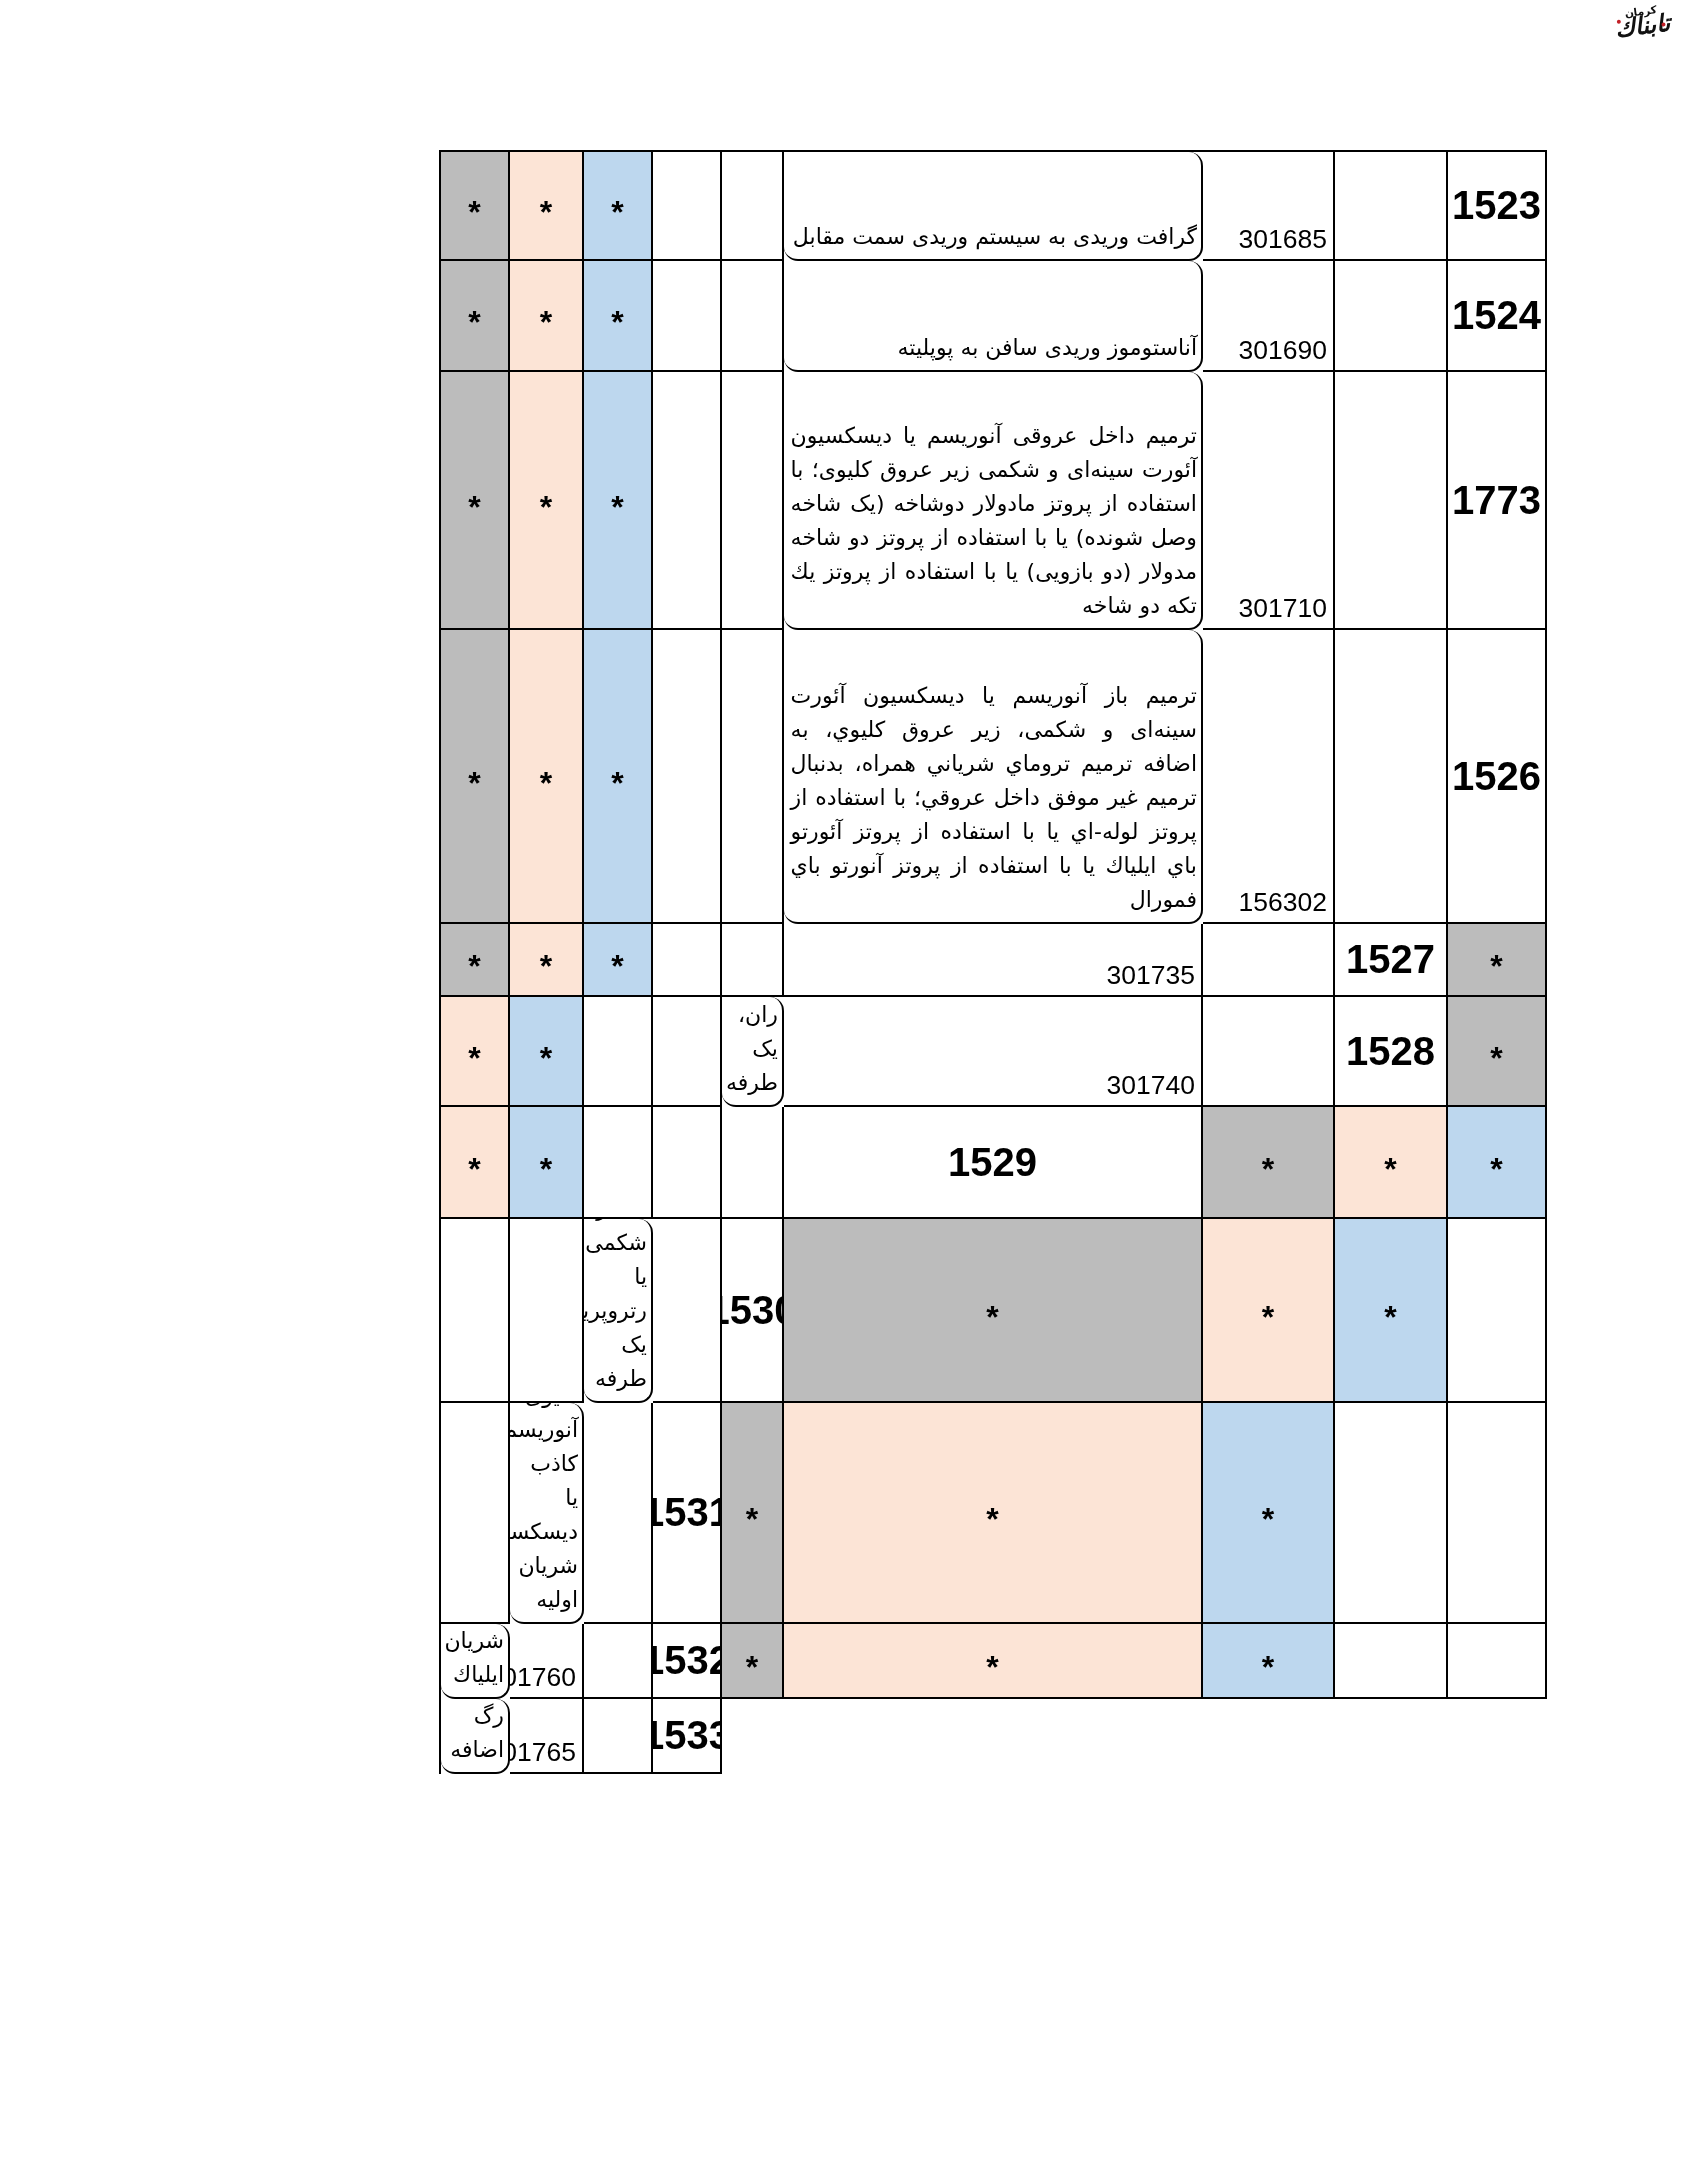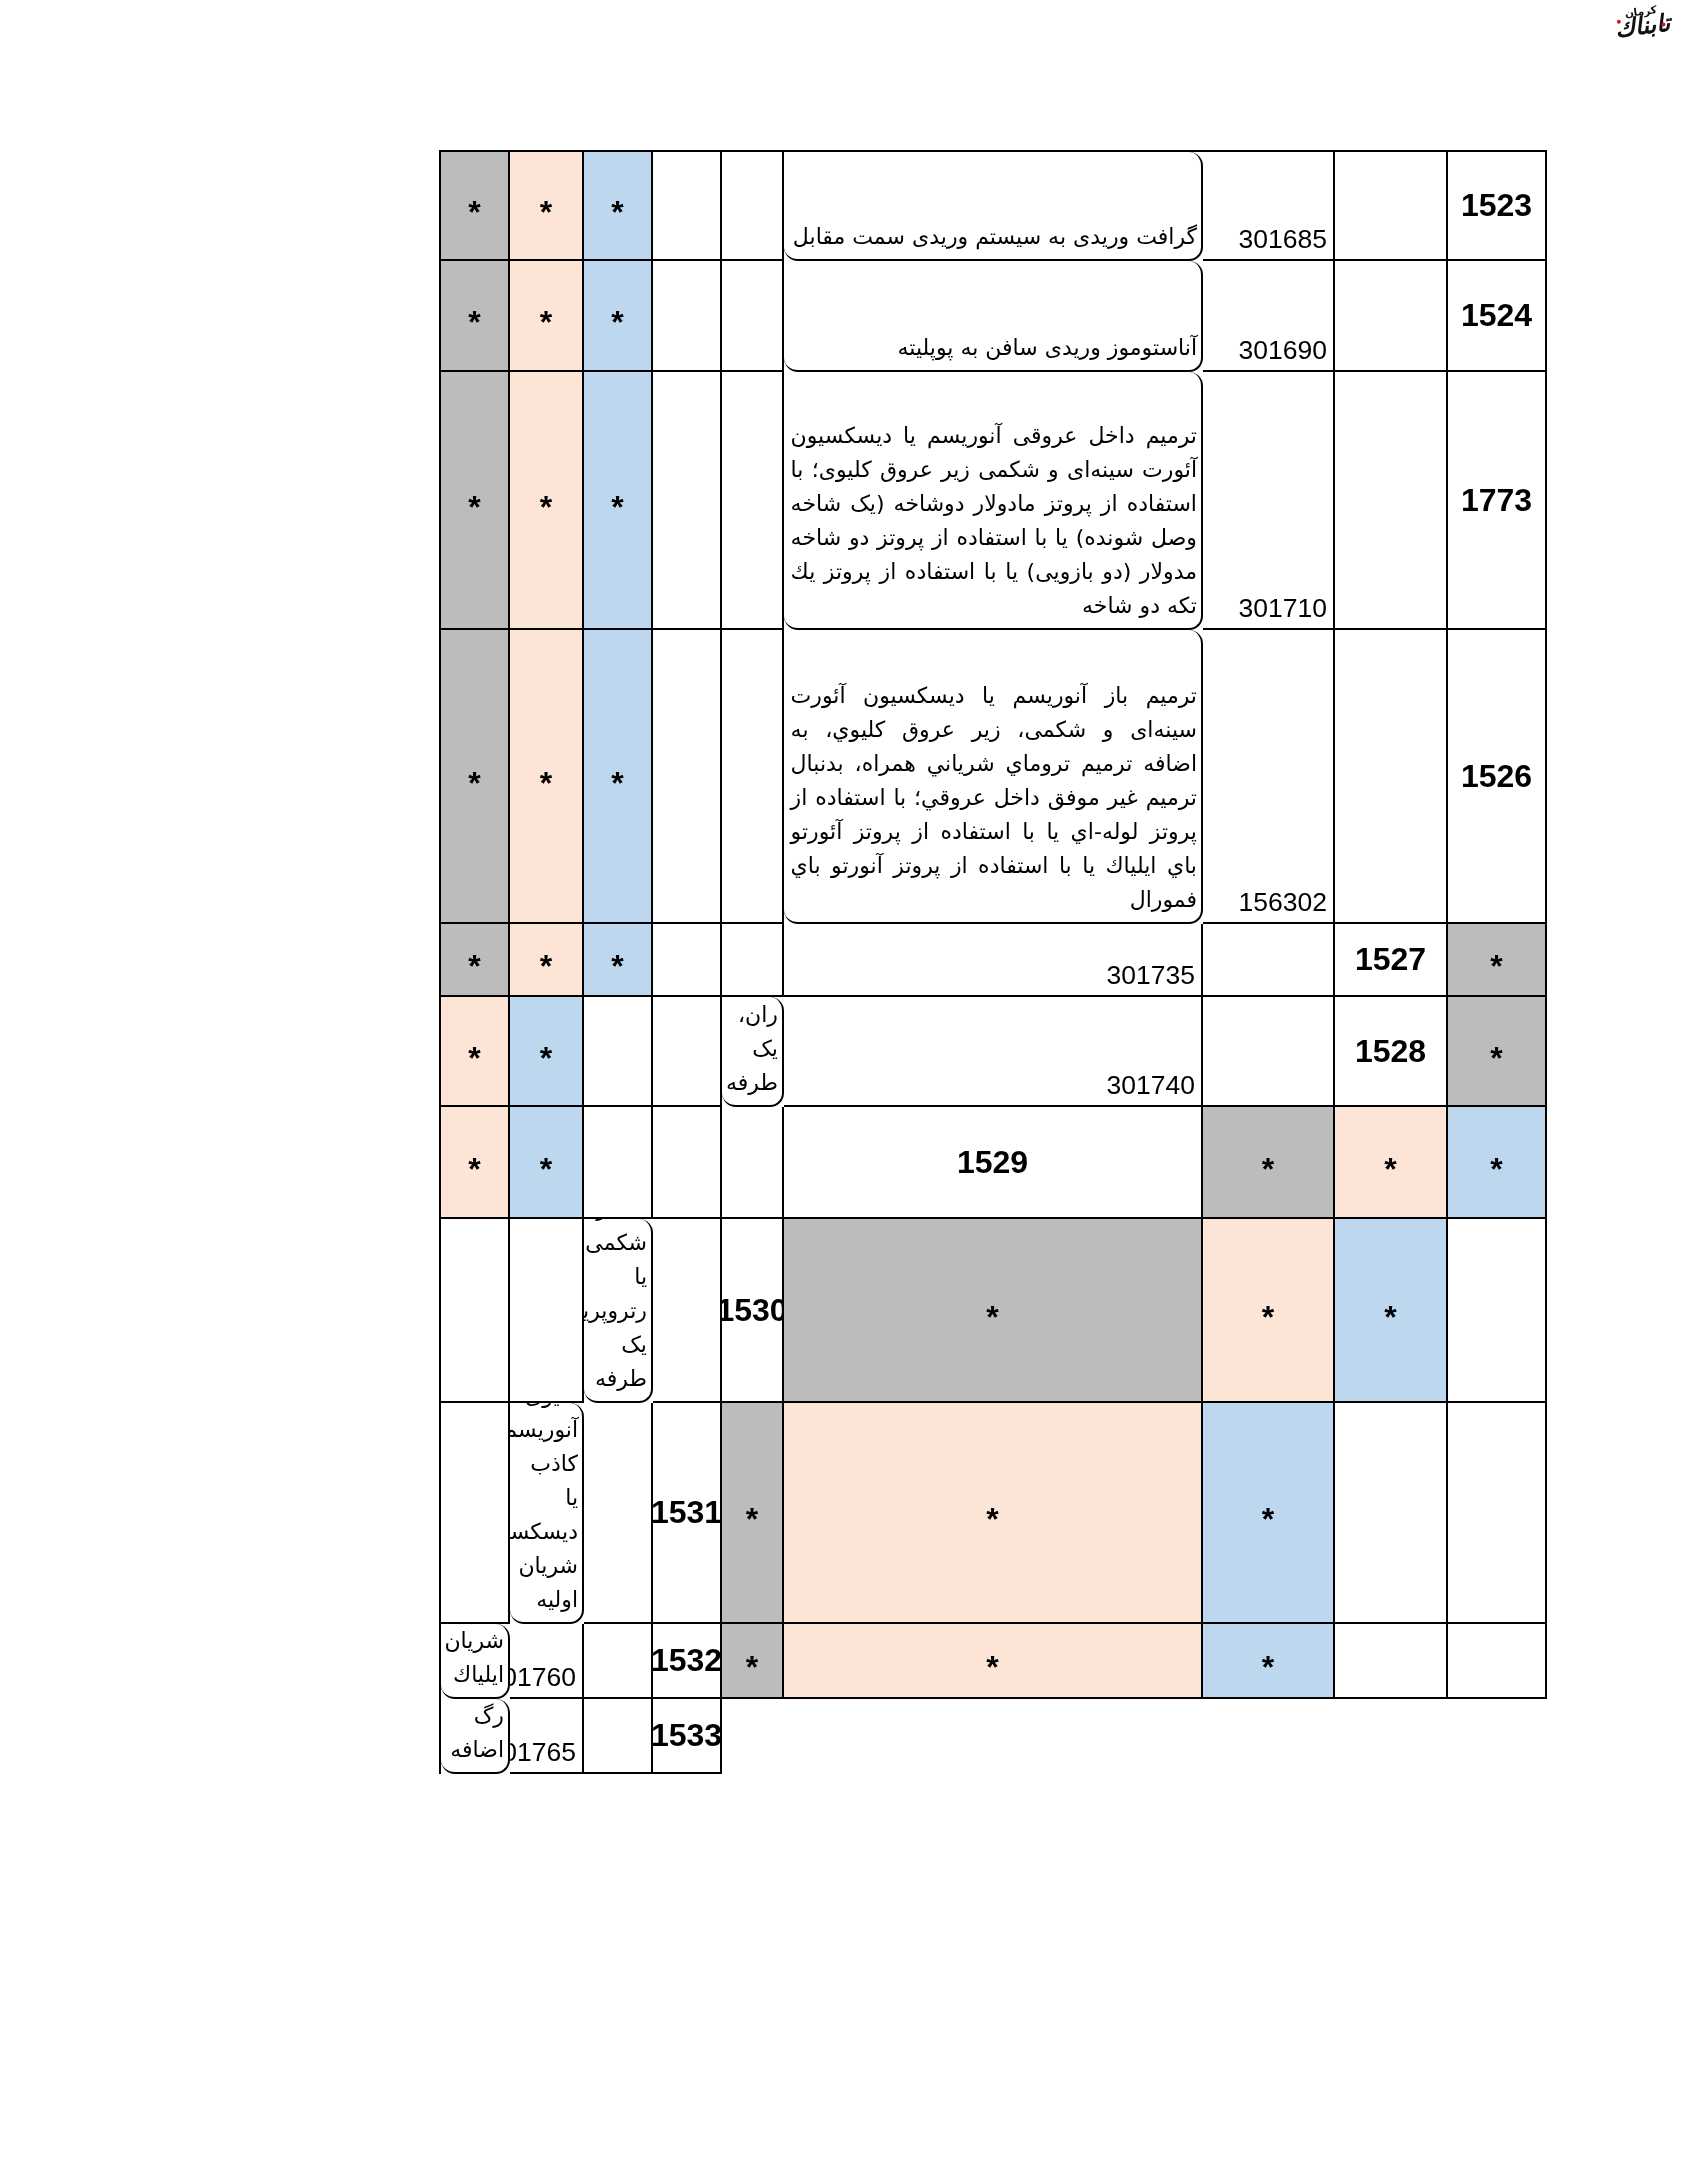--- a/index.html
+++ b/index.html
@@ -102,21 +102,21 @@
     font-size: 26.5px;
     color: #000;
   }
 
   .num {
     display: flex;
     align-items: center;
     justify-content: center;
     font-family: "Liberation Sans", sans-serif;
     font-weight: bold;
-    font-size: 32px;
+    font-size: 40px;
     color: #000;
   }
 </style>
 </head>
 <body>
 
 <div class="page">
 
   <div class="logo">
     <span class="logo-dot d1"></span>

